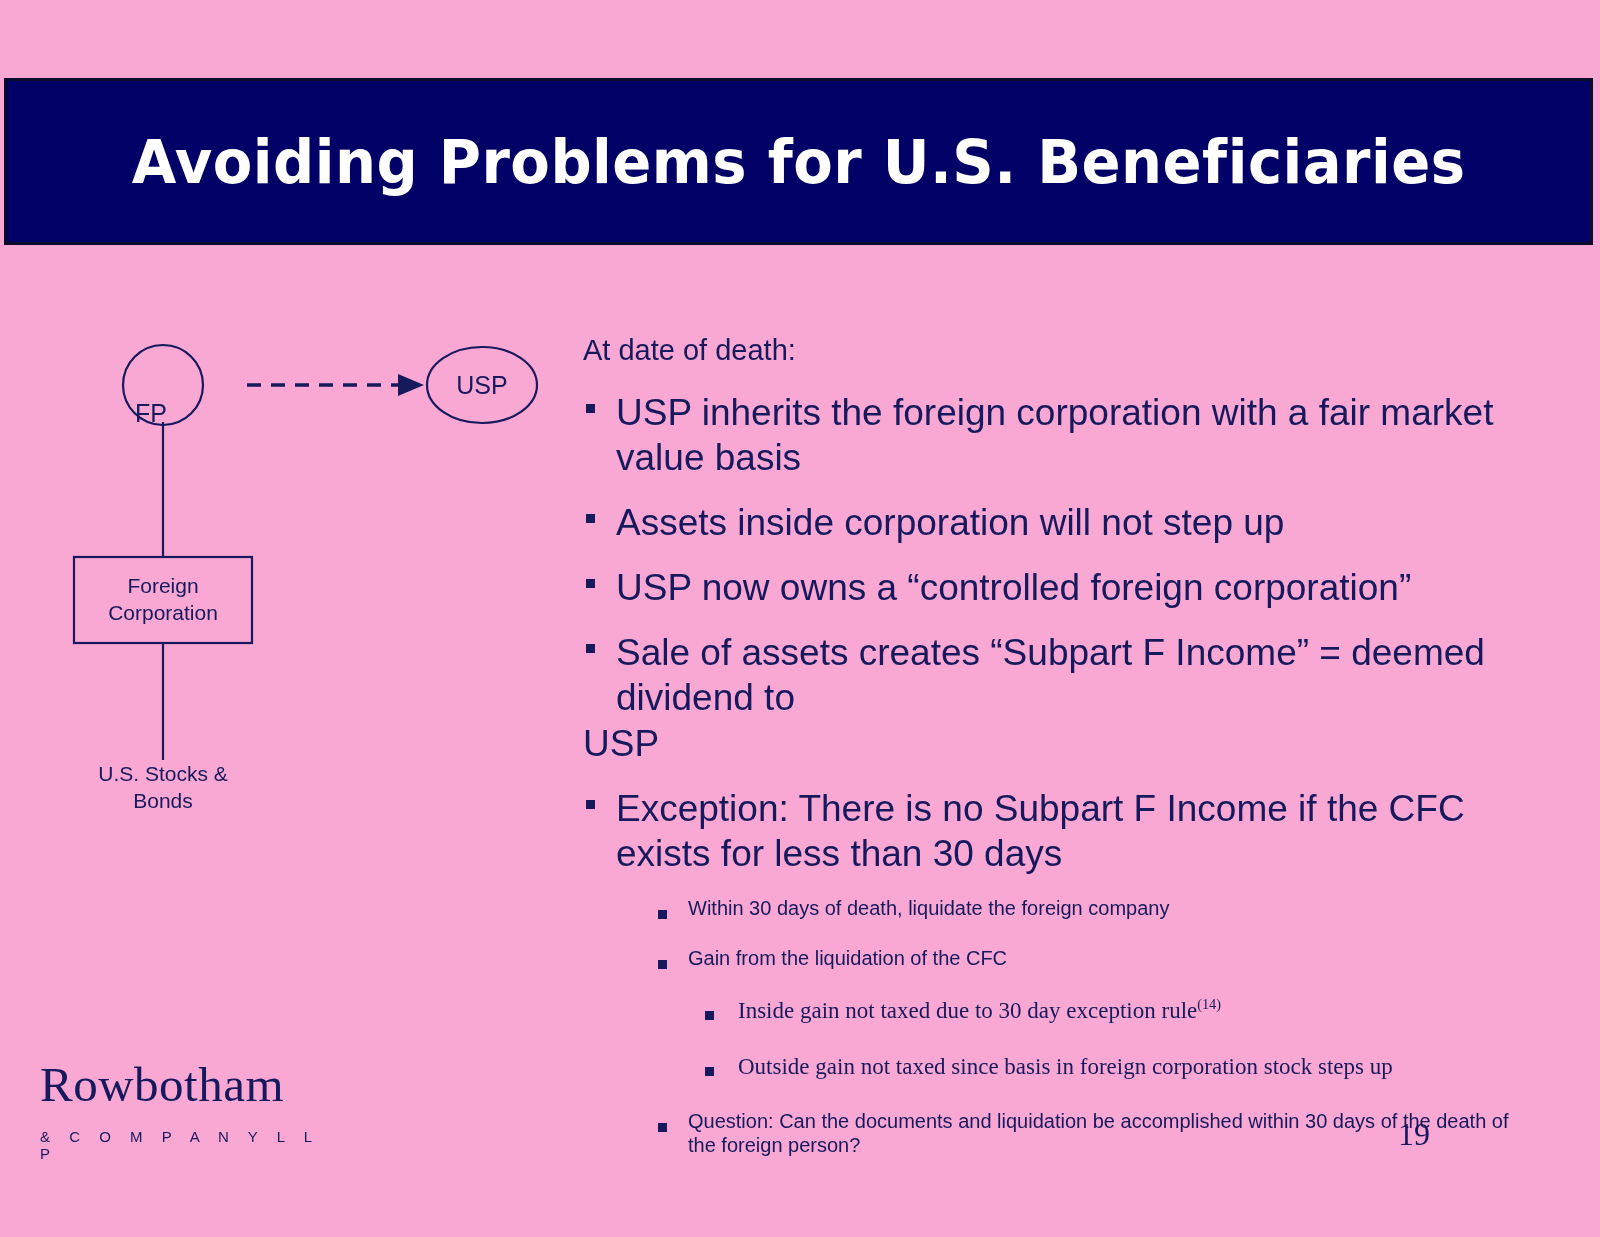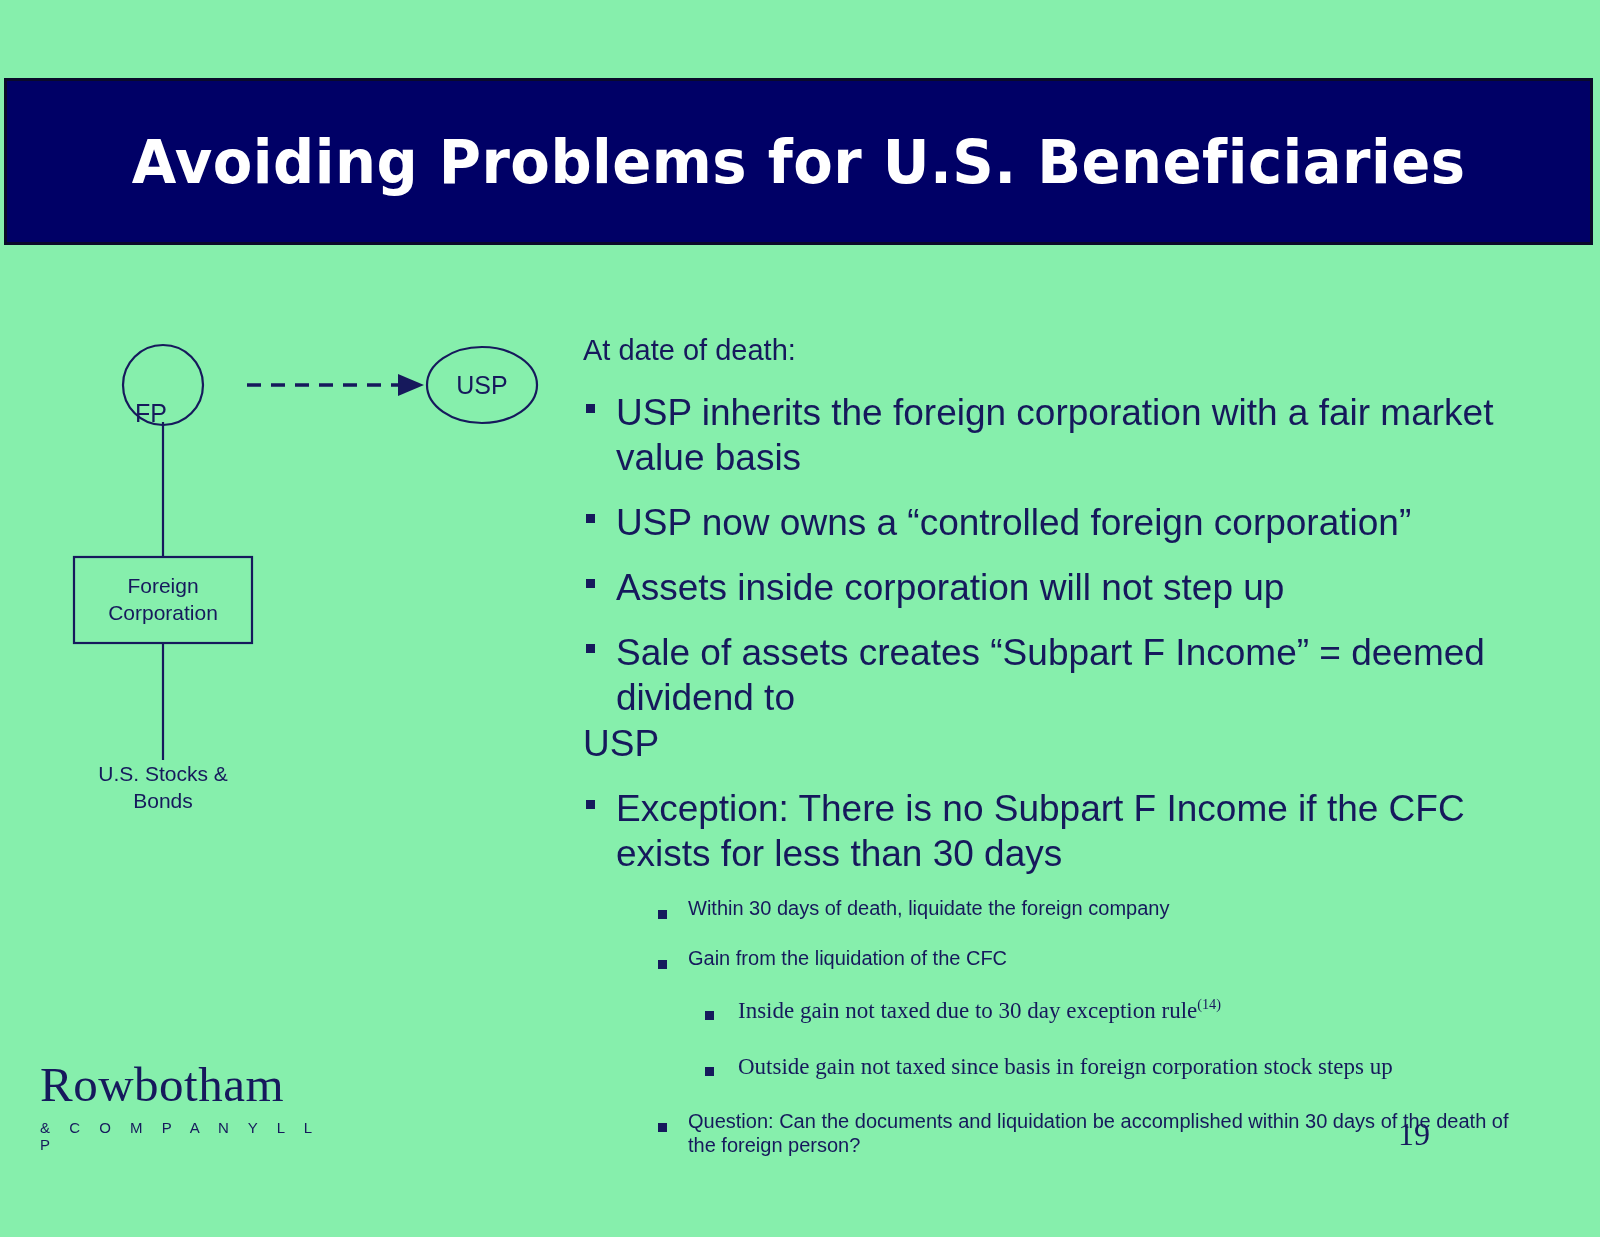--- a/index.html
+++ b/index.html
@@ -5,21 +5,21 @@
 <style>
   html, body {
     margin: 0;
     padding: 0;
     background: #ffffff;
   }
   #slide {
     position: relative;
     width: 1600px;
     height: 1237px;
-    background: #86efac;
+    background: #f9a8d4;
     overflow: hidden;
     font-family: "Liberation Sans", "DejaVu Sans", sans-serif;
     color: #16195c;
   }
 
   
   #title-bar {
     position: absolute;
     left: 4px;
     top: 78px;
@@ -147,21 +147,21 @@
     font-size: 49px;
     color: #16195c;
     line-height: 1;
     letter-spacing: 0.5px;
   }
   #logo-sub {
     font-family: "Liberation Sans", "DejaVu Sans", sans-serif;
     font-size: 15px;
     color: #16195c;
     letter-spacing: 7.5px;
-    margin-top: 10px;
+    margin-top: 19px;
   }
   #page-number {
     position: absolute;
     left: 1398px;
     top: 1116px;
     font-family: "Liberation Serif", "DejaVu Serif", serif;
     font-size: 32px;
     color: #16195c;
   }
 </style>
@@ -201,25 +201,25 @@
 
   <div id="body">
 
     <p class="lead">At date of death:</p>
 
     <p class="b1">
       <span>USP inherits the foreign corporation with a fair market value basis</span>
     </p>
 
     <p class="b1">
+      <span>Assets inside corporation will not step up</span>
+    </p>
+
+    <p class="b1">
       <span>USP now owns a “controlled foreign corporation”</span>
-    </p>
-
-    <p class="b1">
-      <span>Assets inside corporation will not step up</span>
     </p>
 
     <p class="b1 nohang">
       <span>Sale of assets creates “Subpart F Income” = deemed dividend to</span>
       <span class="cont">USP</span>
     </p>
 
     <p class="b1">
       <span>Exception:  There is no Subpart F Income if the CFC exists for less than 30 days</span>
     </p>

